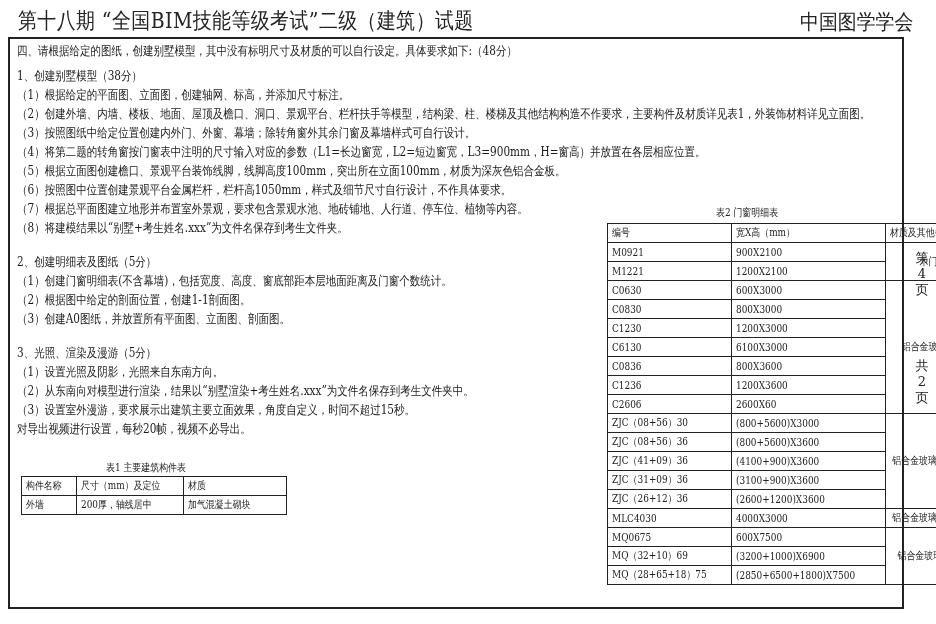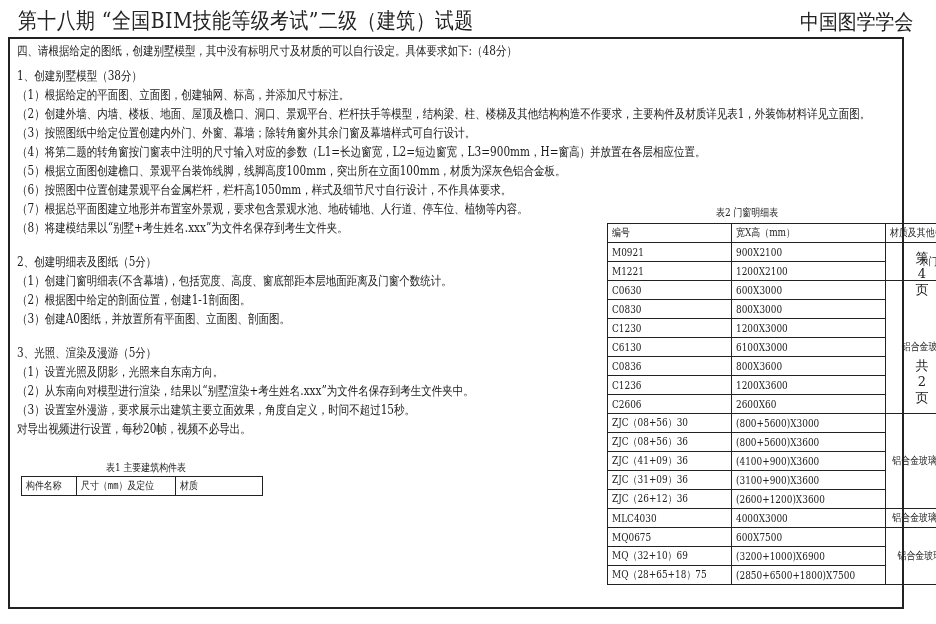--- a/index.html
+++ b/index.html
@@ -62,31 +62,36 @@
   <div class="line" style="top:251px">（2）根据图中给定的剖面位置，创建1-1剖面图。</div>
   <div class="line" style="top:270px">（3）创建A0图纸，并放置所有平面图、立面图、剖面图。</div>
   <div class="line" style="top:304px">3、光照、渲染及漫游（5分）</div>
   <div class="line" style="top:323px">（1）设置光照及阴影，光照来自东南方向。</div>
   <div class="line" style="top:342px">（2）从东南向对模型进行渲染，结果以“别墅渲染+考生姓名.xxx”为文件名保存到考生文件夹中。</div>
   <div class="line" style="top:361px">（3）设置室外漫游，要求展示出建筑主要立面效果，角度自定义，时间不超过15秒。</div>
   <div class="line" style="top:380px">对导出视频进行设置，每秒20帧，视频不必导出。</div>
 </div>
 
 <div class="tcap" style="left:106px; top:461px;">表1 主要建筑构件表</div>
-<table class="t" style="left:21px; top:476px; width:242px;font-family:Liberation Mono, monospace;">
+<table class="t" style="left:21px; top:476px; width:266px;">
   <colgroup>
       <col style="width:47px">
       <col style="width:98px">
       <col style="width:102px">
     </colgroup>
   <tbody>
       <tr>
     <td><span>构件名称</span></td>
     <td><span>尺寸（mm）及定位</span></td>
     <td><span>材质</span></td>
+  </tr>
+  <tr>
+    <td><span>外墙</span></td>
+    <td><span>200厚，轴线居中</span></td>
+    <td><span>加气混凝土砌块</span></td>
   </tr>
 </tbody>
   </table>
 
 <div class="tcap" style="left:716px; top:206px;">表2 门窗明细表</div>
 <table class="t" style="left:607px; top:223px; width:277px;">
   <colgroup>
       <col style="width:82px">
       <col style="width:97px">
       <col style="width:98px">

